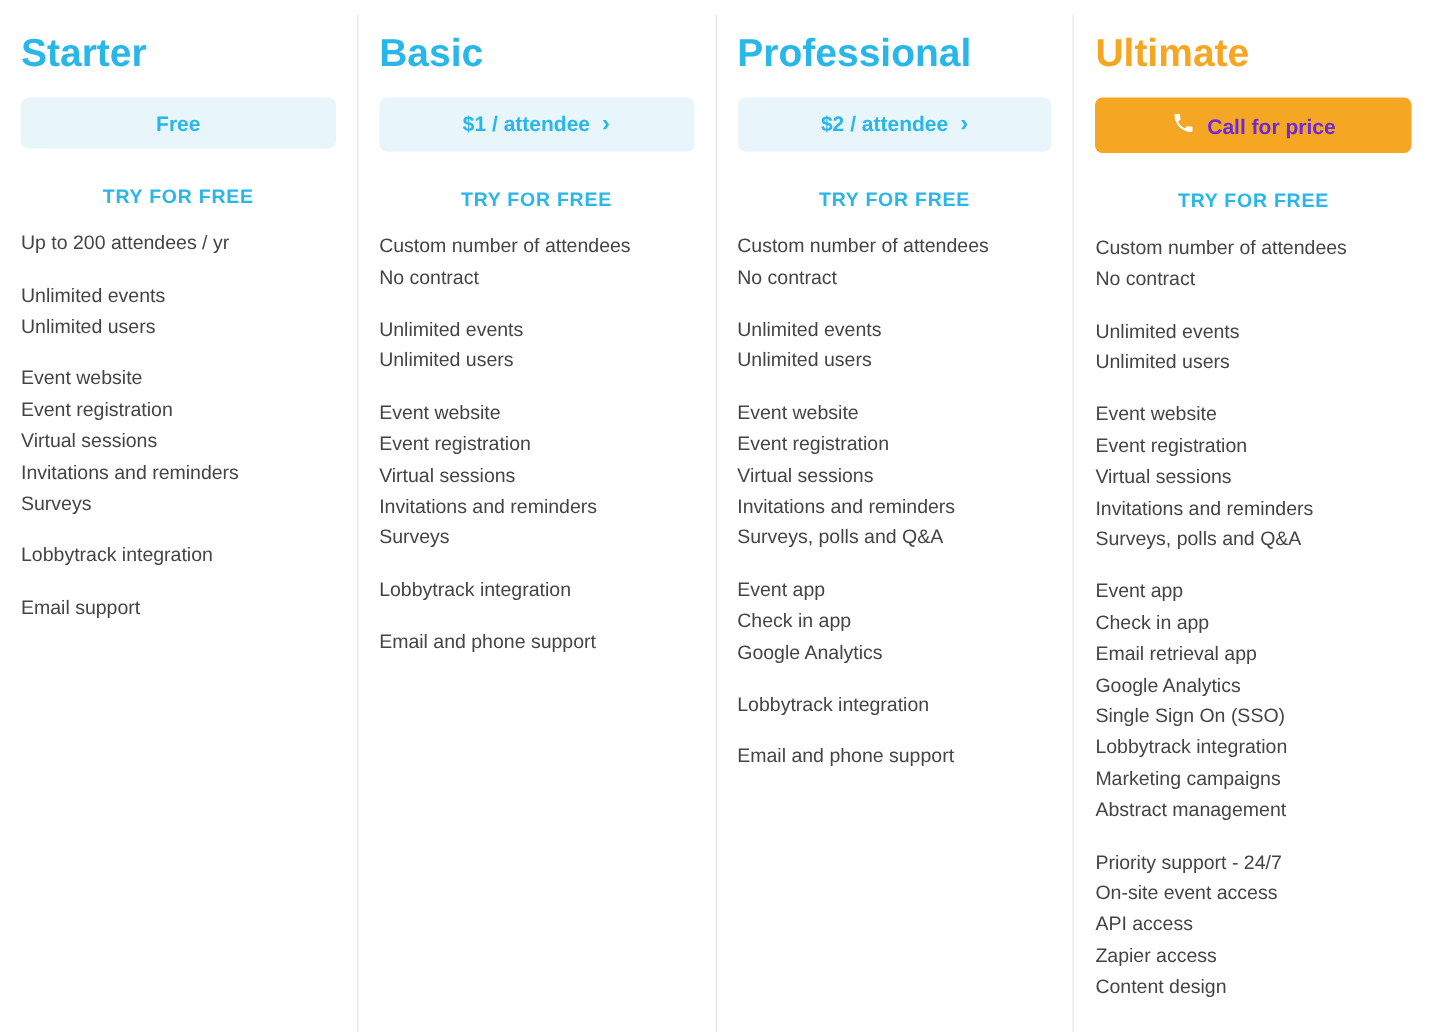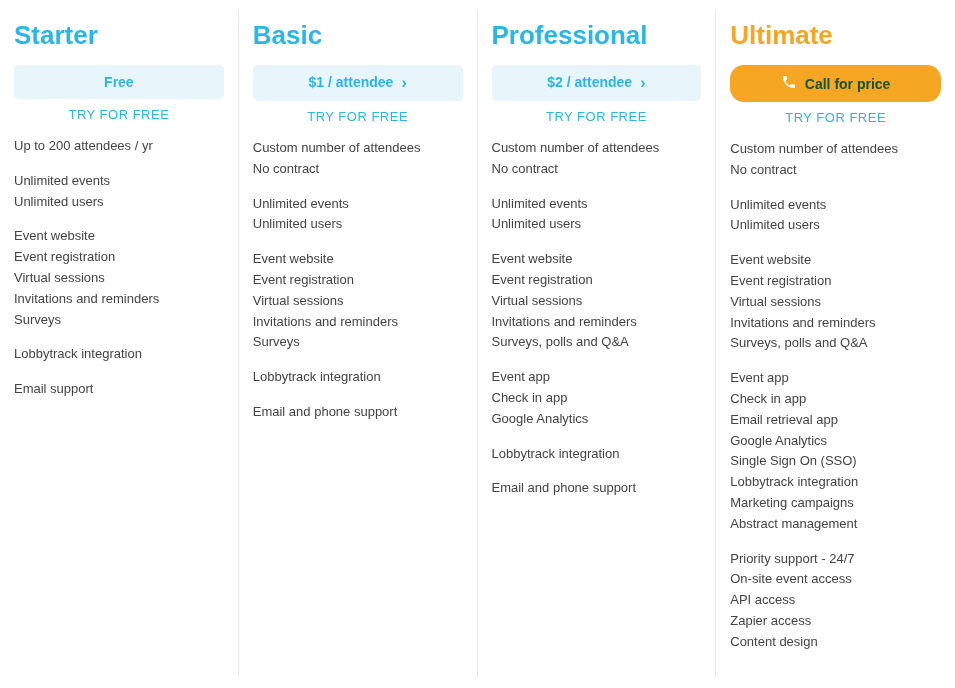--- a/index.html
+++ b/index.html
@@ -36,51 +36,50 @@
     .price-btn {
       display: block;
       width: 100%;
       padding: 9px 10px;
       border-radius: 5px;
       border: none;
       cursor: pointer;
       font-size: 14px;
       font-weight: bold;
       text-align: center;
-      margin-bottom: 8px;
+      margin-bottom: 24px;
     }
     .price-btn.free {
       background: #e8f5fb;
       color: #29b6e8;
     }
     .price-btn.paid {
       background: #e8f5fb;
       color: #29b6e8;
       display: flex;
       justify-content: center;
       align-items: flex-start;
       gap: 8px;
     }
     .price-btn.paid .arrow {
       font-size: 16px;
       color: #29b6e8;
     }
     .price-btn.call {
       background: #f5a623;
-      color: #14532d;
+      color: #6d28d9;
       display: flex;
       justify-content: center;
       align-items: center;
       gap: 8px;
-      border-radius: 14px;
     }
     .try-free {
       text-align: center;
       color: #29b6e8;
-      font-weight: normal;
+      font-weight: bold;
       font-size: 13px;
       margin-bottom: 14px;
       letter-spacing: 0.5px;
     }
     .feature-group {
       margin-bottom: 14px;
     }
     .feature-item {
       color: #444;
       line-height: 1.6;

